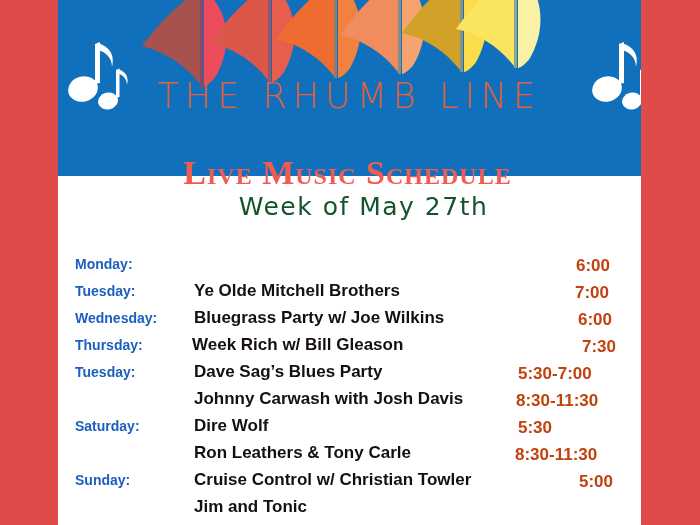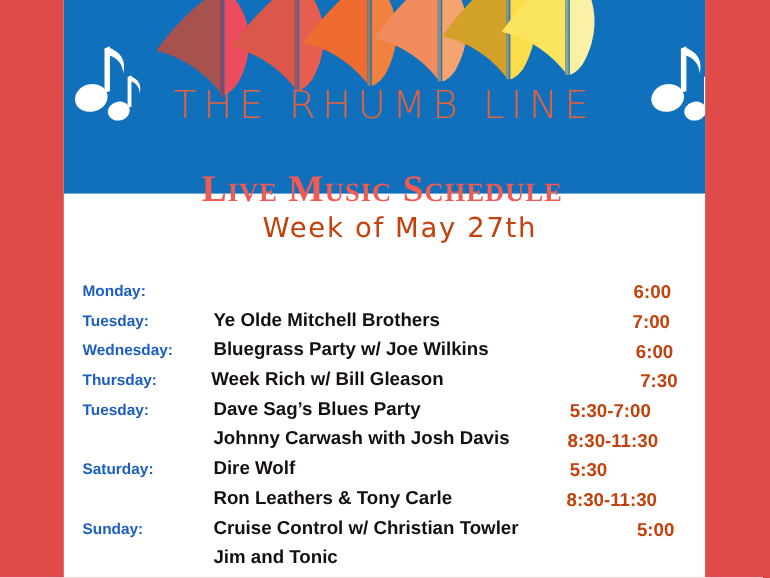--- a/index.html
+++ b/index.html
@@ -87,21 +87,21 @@
     letter-spacing: 1px;
     white-space: nowrap;
     margin-top: 11px;
   }
   .subtitle {
     position: absolute;
     left: 0;
     top: 192px;
     width: 611px;
     text-align: center;
-    color: #c2410c;
+    color: #14532d;
     font-family: "DejaVu Sans", sans-serif;
     font-size: 25px;
     font-weight: normal;
     letter-spacing: 1.5px;
     white-space: nowrap;
   }
 
   
   .schedule {
     position: absolute;

